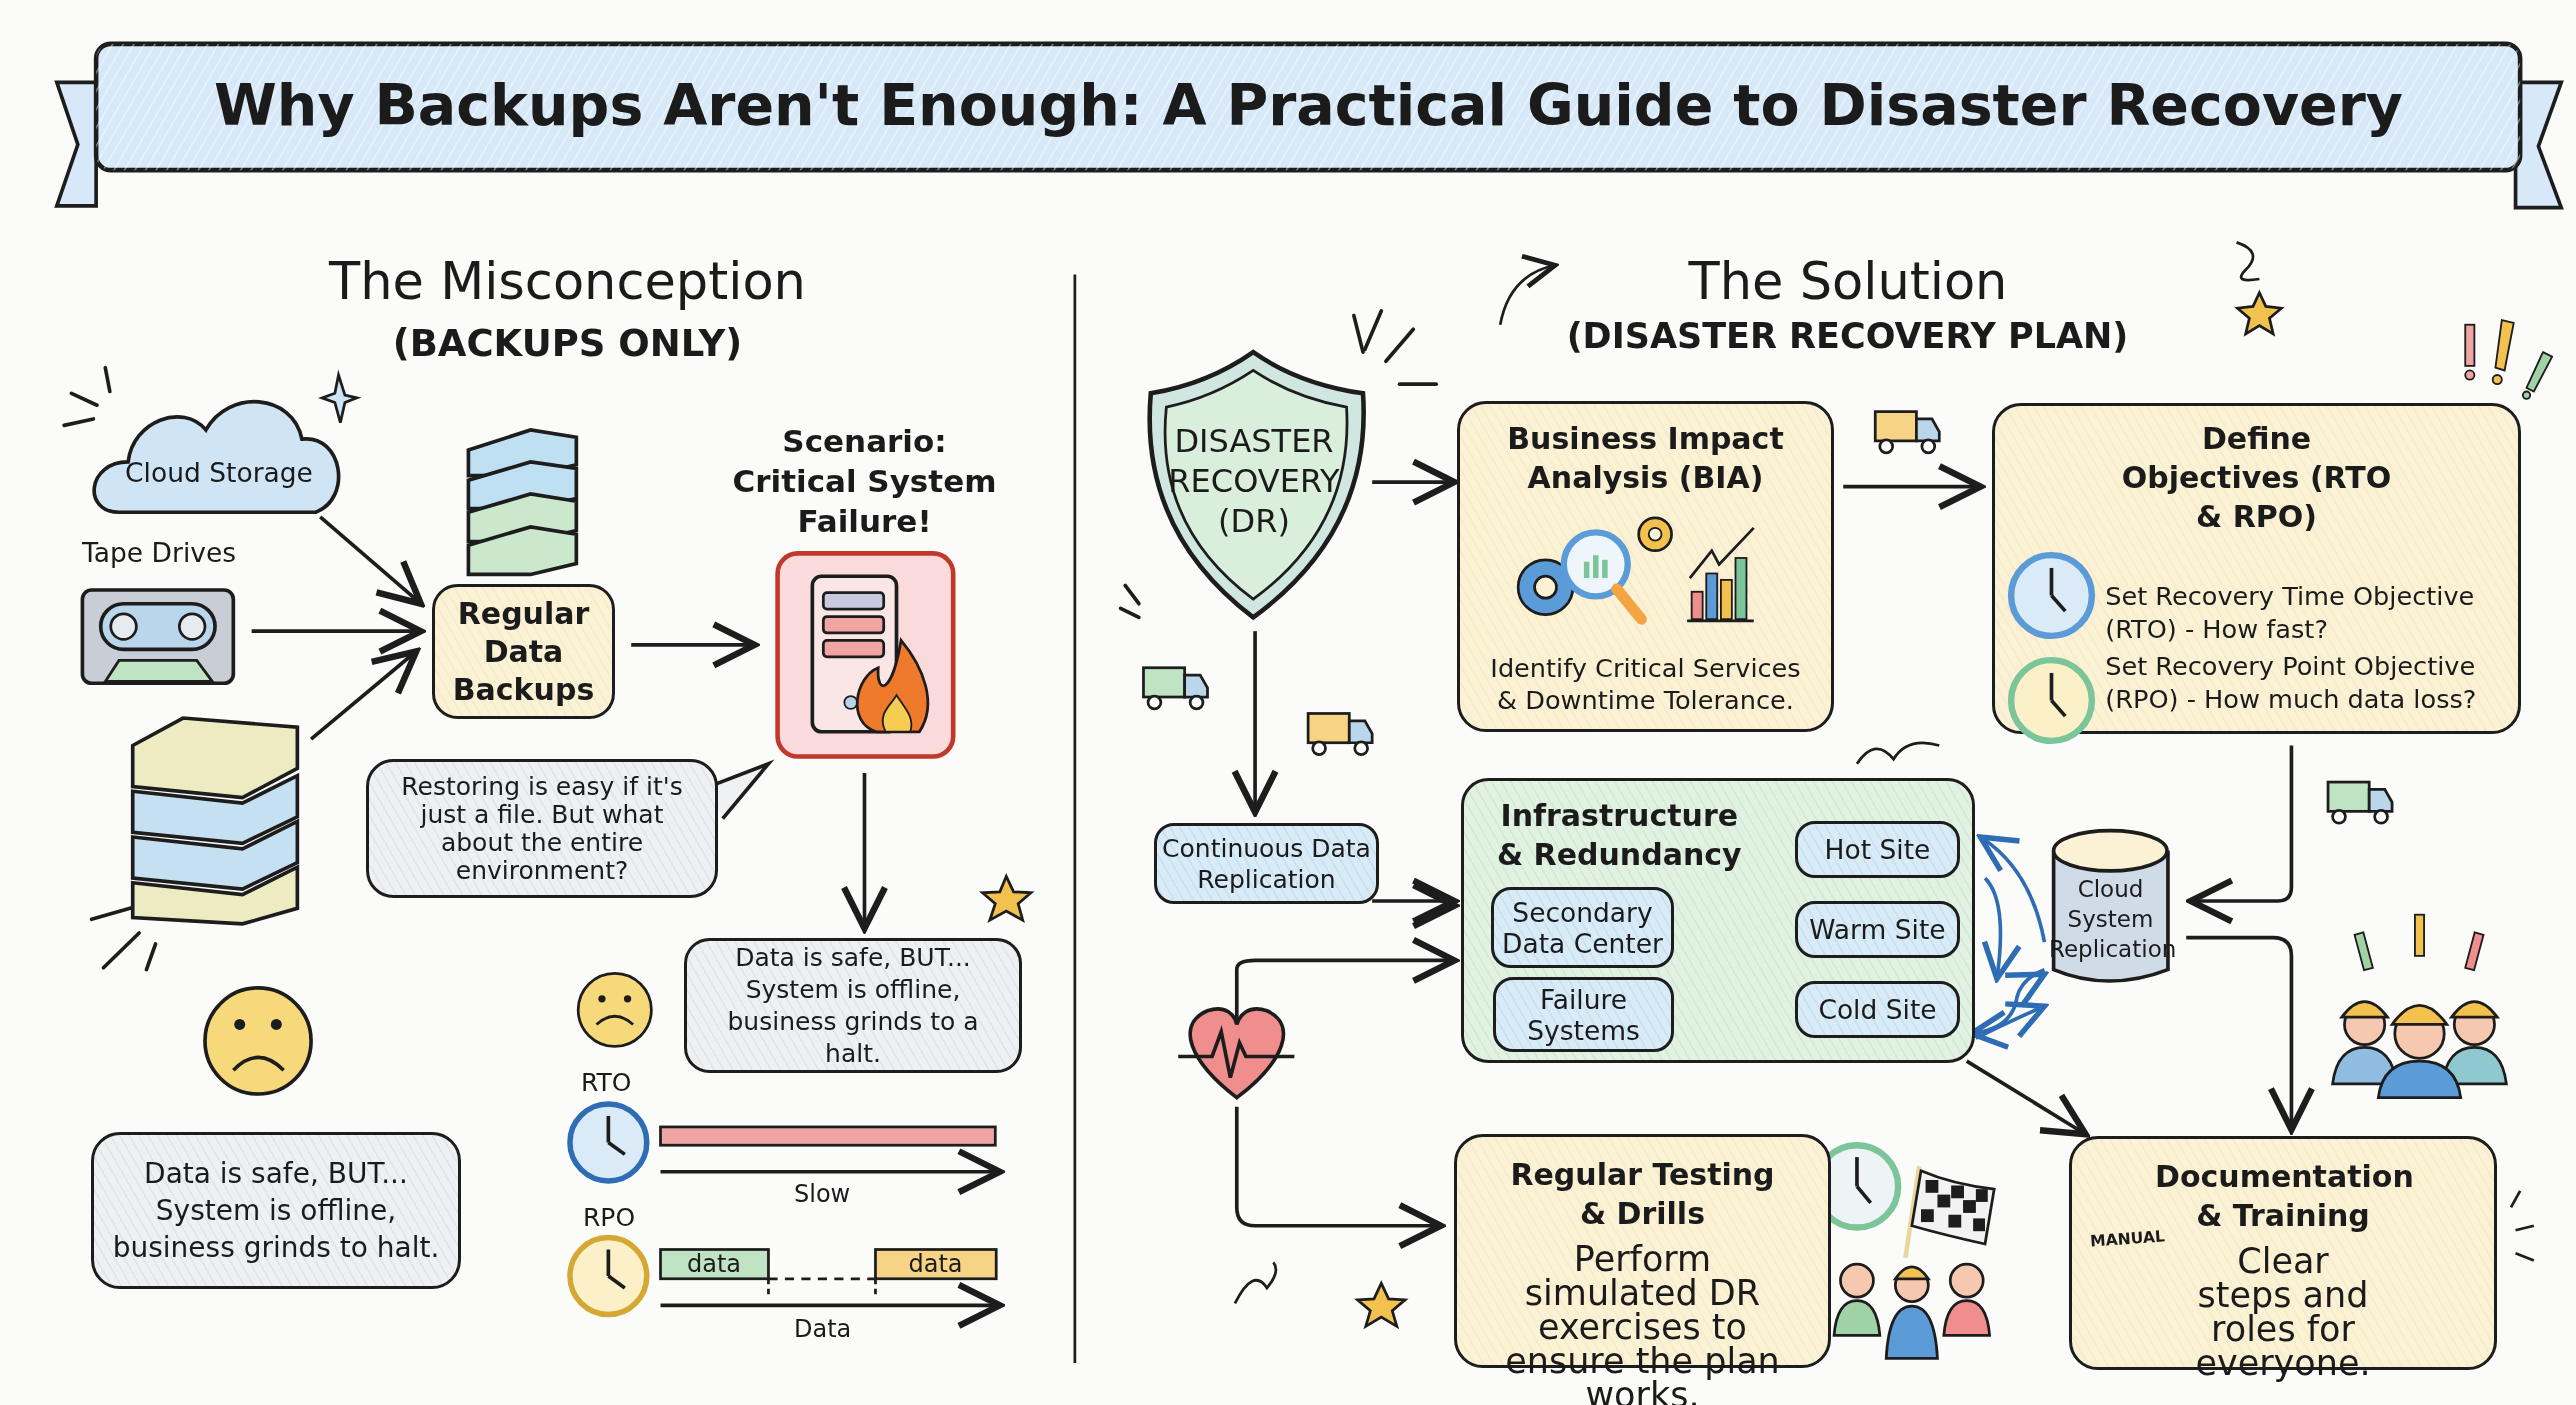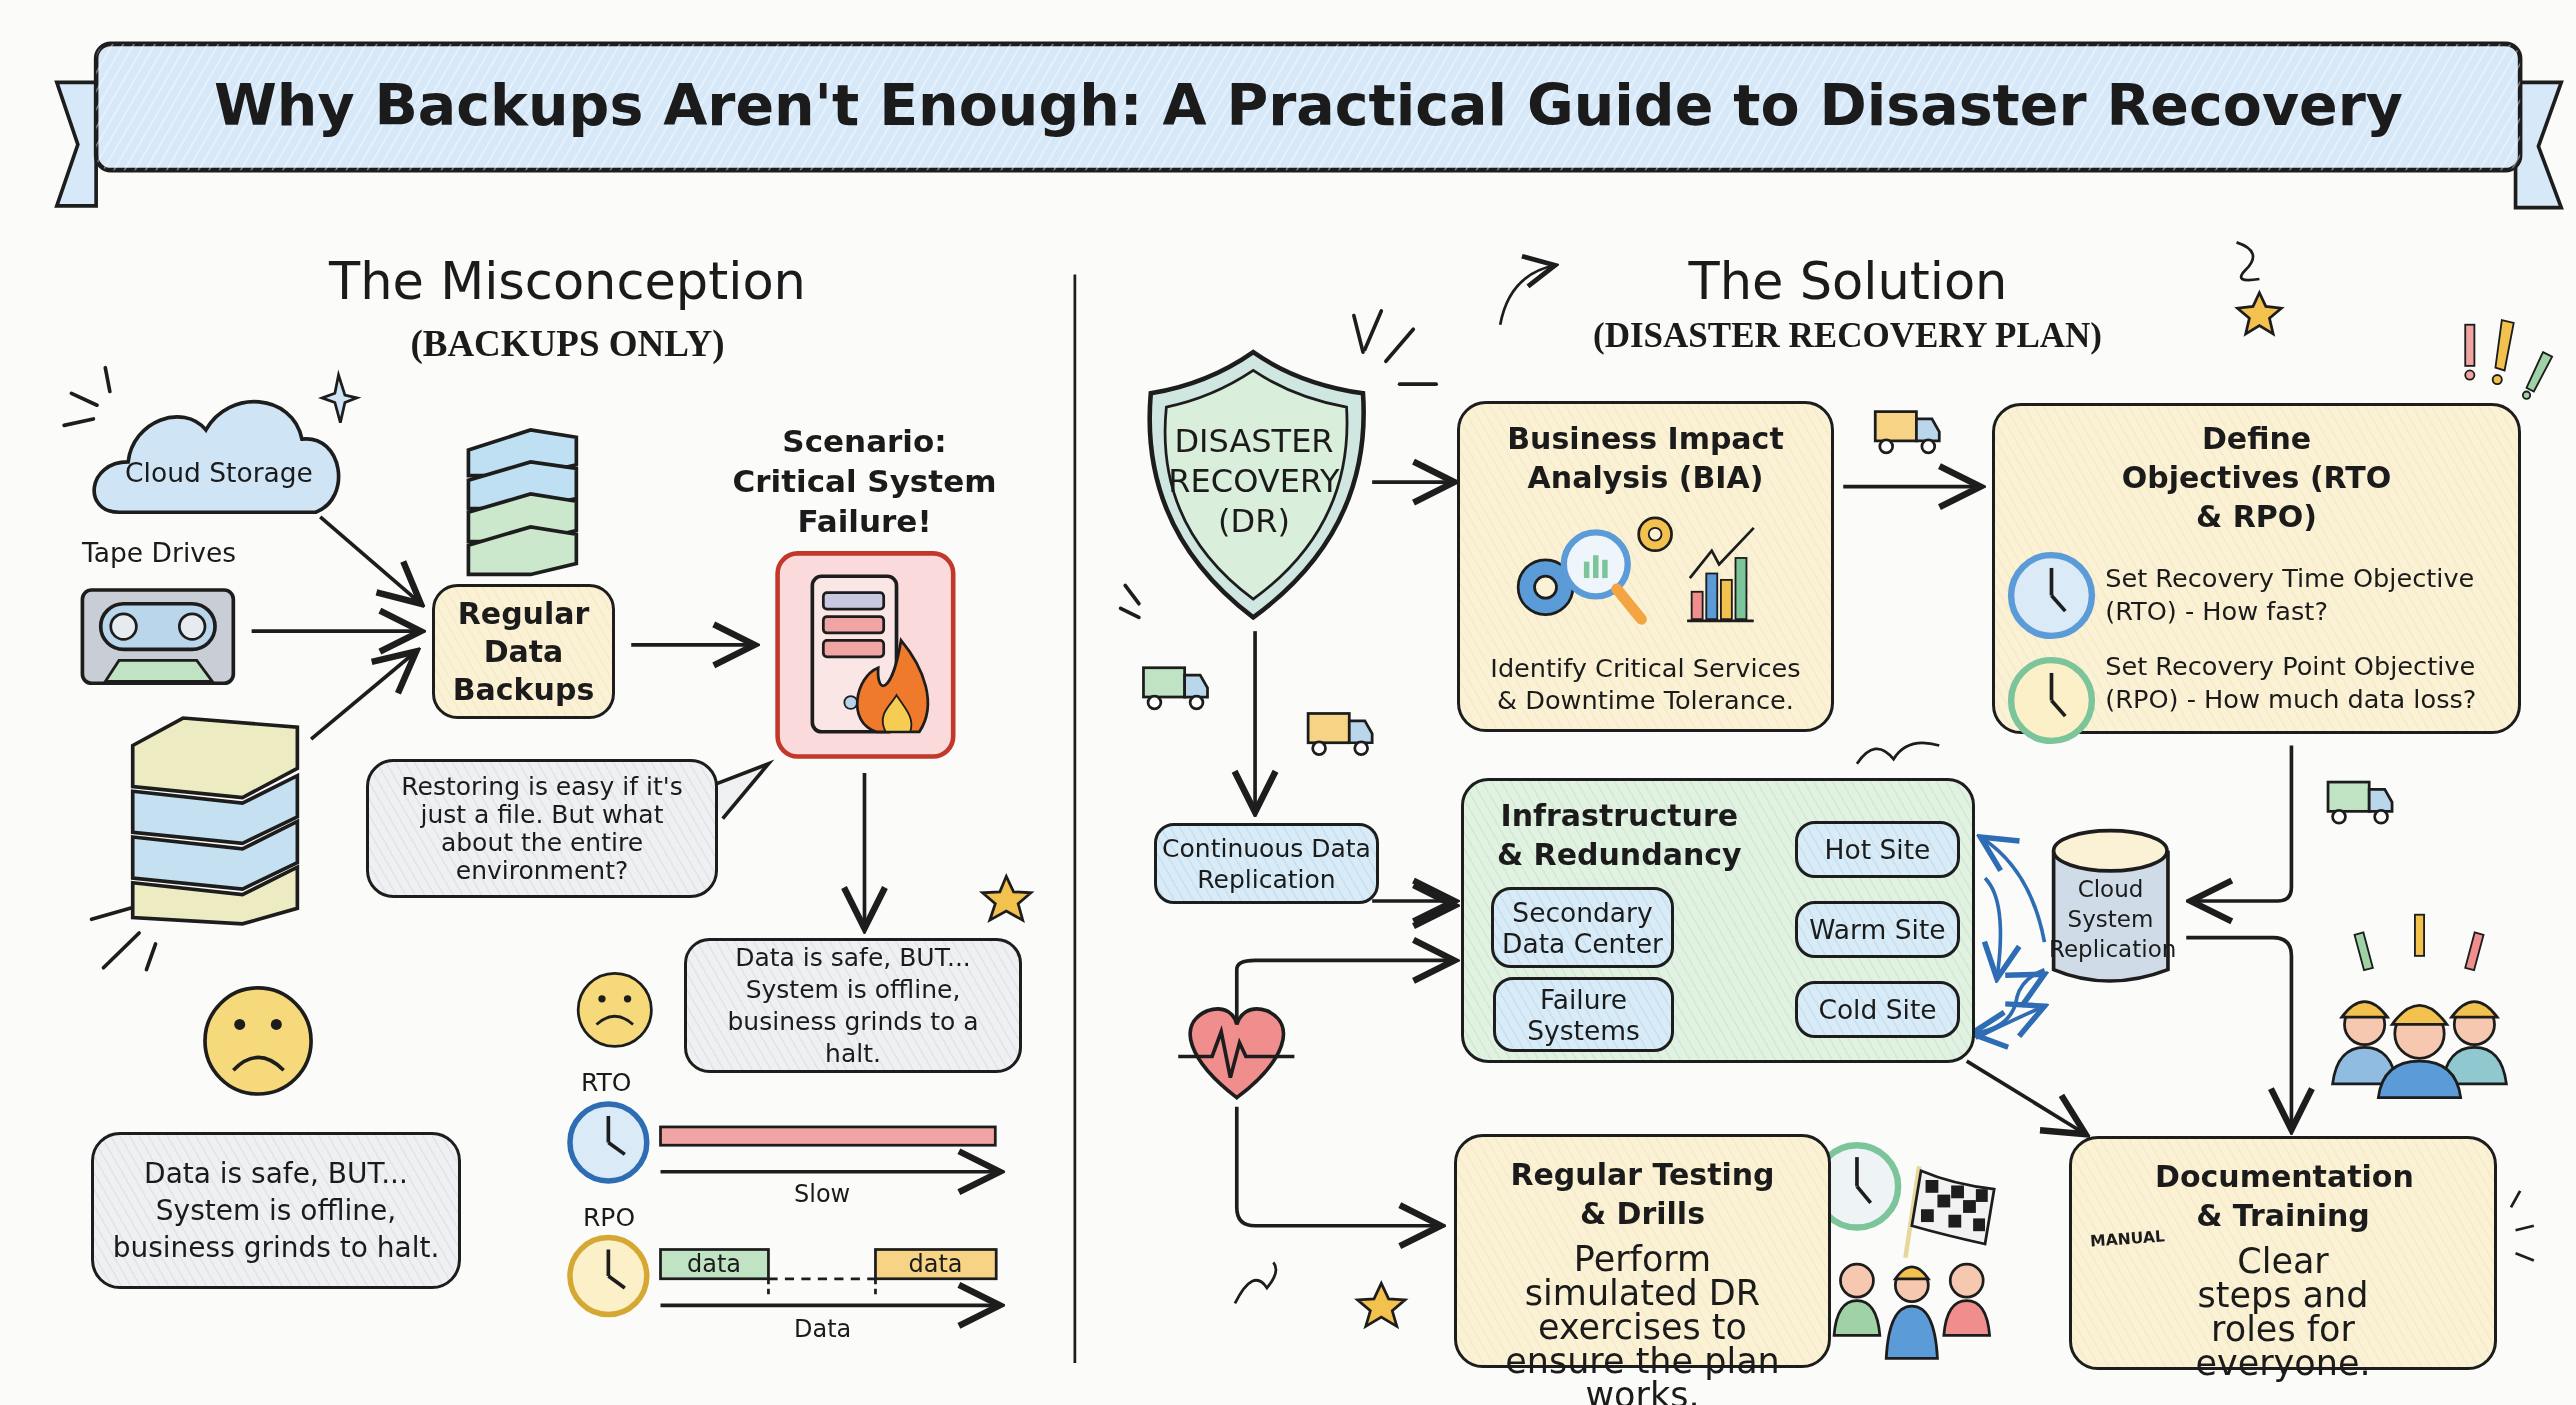--- a/index.html
+++ b/index.html
@@ -9,21 +9,21 @@
   svg.layer { position:absolute; left:0; top:0; width:2576px; height:1405px; }
   .box { position:absolute; border:3.7px solid #1d1d1d; border-radius:29px; box-sizing:border-box;
          display:flex; flex-direction:column; align-items:center; text-align:center; }
   .hatch-yellow { background: repeating-linear-gradient(60deg, #fbf2d6 0 6.4px, #f6ebca 6.4px 8.2px); }
   .hatch-green { background: repeating-linear-gradient(60deg, #e2f2e2 0 6.4px, #d3ead5 6.4px 8.2px); }
   .hatch-blue { background: repeating-linear-gradient(60deg, #d8ebf7 0 6.4px, #c9e2f2 6.4px 8.2px); }
   .hatch-grey { background: repeating-linear-gradient(60deg, #eef0f2 0 6.4px, #e2e6ea 6.4px 8.2px); }
   .title-text { font-family:"DejaVu Sans", sans-serif; font-weight:bold; font-size:30px; line-height:39px; }
   .body-text { font-size:35px; line-height:34px; }
   .sec-head { font-size:51px; text-align:center; font-family:"DejaVu Sans", sans-serif; }
-  .sec-sub { font-size:37px; text-align:center; font-weight:bold;font-family:Liberation Serif, serif; }
+  .sec-sub { font-size:37px; text-align:center; font-weight:bold; }
   .label { font-size:27.4px; }
   .small-box { position:absolute; border:3.7px solid #1d1d1d; border-radius:20px; box-sizing:border-box;
                display:flex; align-items:center; justify-content:center; text-align:center;
                font-size:26.5px; line-height:31px; }
 </style>
 </head>
 <body>
 
 <svg class="layer" viewBox="0 0 2816 1536">
   <defs>
@@ -350,21 +350,21 @@
     <rect x="232" y="72" width="12" height="43" fill="#f2c14e" stroke="#1d1d1d" stroke-width="2"></rect>
     <rect x="248" y="48" width="12" height="67" fill="#7cc49a" stroke="#1d1d1d" stroke-width="2"></rect>
     <polyline points="198,70 222,40 230,55 268,15" fill="none" stroke="#1d1d1d" stroke-width="3"></polyline>
     <line x1="195" y1="117" x2="268" y2="117" stroke="#1d1d1d" stroke-width="3"></line>
   </svg>
   <div class="body-text" style="width:311px; margin-top:7.3px; font-size:25.6px; line-height:32px;">Identify Critical Services &amp; Downtime Tolerance.</div>
 </div>
 
 <div class="box hatch-yellow" style="left:1992px; top:403px; width:529px; height:331px; padding-top:12.8px;">
   <div class="title-text" style="width:293px;">Define Objectives (RTO &amp; RPO)</div>
-  <div style="display:flex; width:100%; margin-top:9.1px; align-items:center;">
+  <div style="display:flex; width:100%; margin-top:9.1px; align-items:flex-end;">
     <svg width="101" height="101" viewBox="0 0 110 110" style="margin-left:5.5px; flex:none;">
       <circle cx="55" cy="55" r="44" fill="#dbeaf7" stroke="#5a9bd8" stroke-width="7"></circle>
       <line x1="55" y1="55" x2="55" y2="25" stroke="#1d1d1d" stroke-width="4"></line>
         <line x1="55" y1="55" x2="70" y2="72" stroke="#1d1d1d" stroke-width="4"></line>
     </svg>
     <div style="text-align:left; font-size:25.6px; line-height:33px; margin-left:3.7px;">Set Recovery Time Objective (RTO) - How fast?</div>
   </div>
   <div style="display:flex; width:100%; margin-top:3.7px; align-items:flex-start;">
     <svg width="101" height="101" viewBox="0 0 110 110" style="margin-left:5.5px; flex:none;">
       <circle cx="55" cy="55" r="44" fill="#fbf0c8" stroke="#7cc49a" stroke-width="7"></circle>

